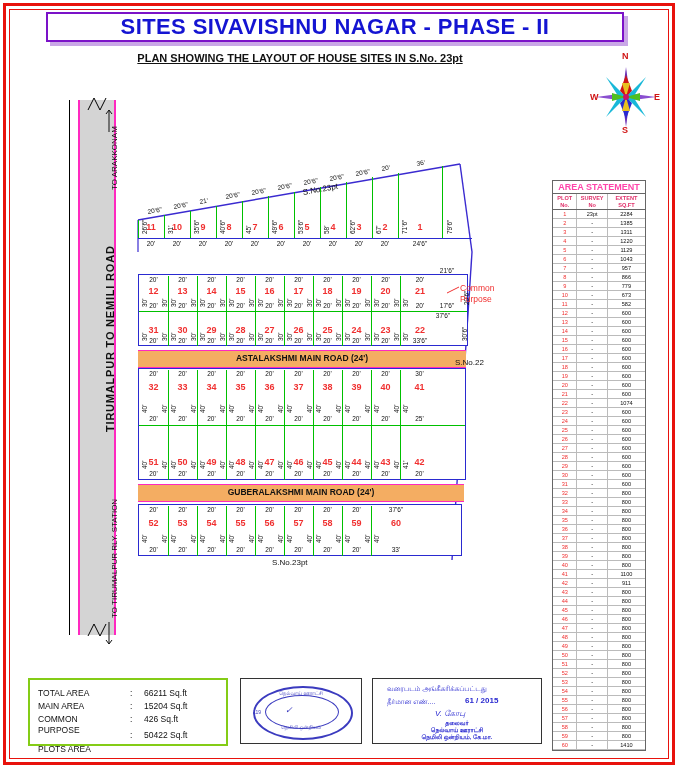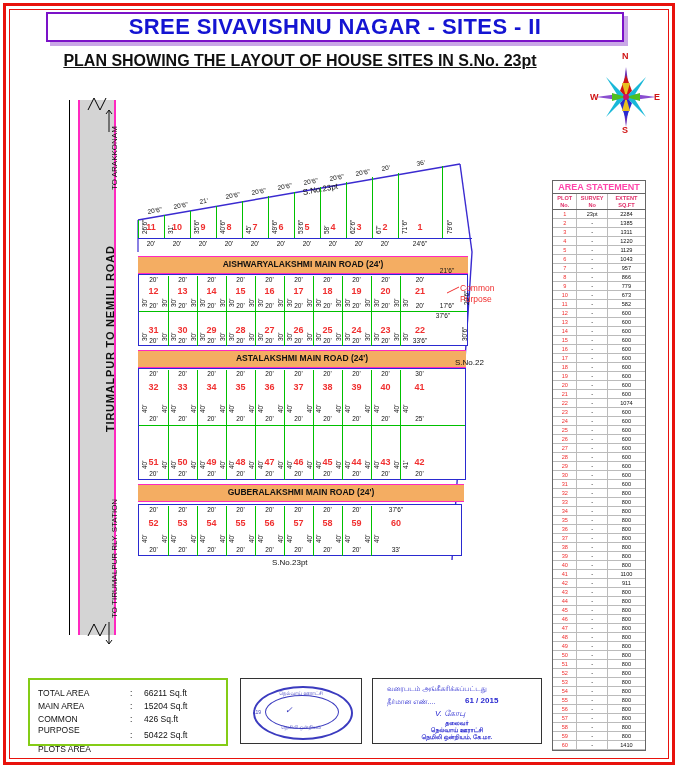--- a/index.html
+++ b/index.html
@@ -12,21 +12,21 @@
 
   
   .title-box{position:absolute;left:46px;top:12px;width:578px;height:30px;
      border:2px solid #7b12c8;background:#ffffff;box-sizing:border-box;
      box-shadow:4px 4px 0 #c9a7e6;}
   .title-text{position:absolute;left:46px;top:14px;width:578px;height:26px;
      line-height:26px;text-align:center;color:#1414d2;font-weight:bold;font-size:22px;
      letter-spacing:.4px;white-space:nowrap;}
 
   .subtitle1{position:absolute;left:60px;top:52px;width:480px;text-align:center;
-     font-size:16px;font-weight:bold;color:#111;text-decoration:underline;white-space:nowrap;}
+     font-size:11px;font-weight:bold;color:#111;text-decoration:underline;white-space:nowrap;}
   .subtitle2{position:absolute;left:60px;top:68px;width:480px;text-align:center;
      font-size:10.5px;font-weight:bold;color:#111;text-decoration:underline;white-space:nowrap;}
 
   
   .compass{position:absolute;left:592px;top:55px;width:68px;height:80px;}
   .cmp-lbl{position:absolute;font-size:9px;font-weight:bold;color:#d01414;}
 
   
   .road-left{position:absolute;left:78px;top:100px;width:34px;height:535px;
      background:#d4d4d4;border-left:2px solid #ff29c0;border-right:2px solid #ff29c0;}
@@ -80,21 +80,21 @@
 </style>
 </head>
 <body>
 
 <div id="page">
 
   <div class="frame-red"></div>
   <div class="frame-thin"></div>
 
   <div class="title-box"></div>
-  <div class="title-text">SREE SIVAVISHNU NAGAR - SITES - II</div>
+  <div class="title-text">SITES SIVAVISHNU NAGAR - PHASE - II</div>
   <div class="subtitle1">PLAN SHOWING THE LAYOUT OF HOUSE SITES IN S.No. 23pt</div>
 
   <div class="compass">
     <svg width="68" height="80" viewBox="0 0 68 80">
       <g transform="translate(34,42)">
         <polygon points="0,-30 4,0 0,30 -4,0" fill="#6a2fb5"></polygon>
         <polygon points="-30,0 0,-4 30,0 0,4" fill="#8a4fd0"></polygon>
         <polygon points="0,-22 6,-6 0,0 -6,-6" fill="#d01414"></polygon>
         <polygon points="0,22 6,6 0,0 -6,6" fill="#2a2ad0"></polygon>
         <polygon points="-20,-20 -4,-4 0,0 -6,2" fill="#18b8d8"></polygon>
@@ -200,23 +200,20 @@
         <div class="dimv" style="left: 237px; top: 70px;">67'</div>
         <div class="cellsep" style="left: 260px; top: 8.72727px; height: 65.2727px;"></div>
         <div class="pnum" style="left: 260px; top: 58px; width: 44px;">1</div>
         <div class="dim" style="left: 260px; top: 76px; width: 44px;">24'6"</div>
         <div class="dimd" style="left: 278px; top: -3.63636px; transform: rotate(-10deg);">36'</div>
         <div class="dimv" style="left: 263px; top: 70px;">71'6"</div>
         <div class="cellsep" style="left: 304px; top: 2px; height: 72px;"></div>
         <div class="dimv" style="left: 308px; top: 70px;">79'6"</div>
       </div>
 
-    <div class="road-band" style="left:6px;top:96px;width:330px;height:16px;">
-      <div class="road-band-lbl">AISHWARYALAKSHMI MAIN ROAD (24')</div>
-    </div>
 
     <div class="plotrow" id="row23" style="left:6px;top:114px;width:330px;height:72px;">
         <div class="midline" style="left: 0px; top: 36px; width: 328px;"></div>
         <div class="dim" style="left: 0px; top: 1px; width: 29px;">20'</div>
         <div class="pnum" style="left: 0px; top: 11px; width: 29px;">12</div>
         <div class="dim" style="left: 0px; top: 27px; width: 29px;">20'</div>
         <div class="dimv" style="left: 2px; top: 32px;">30'</div>
         <div class="dimv" style="left: 22px; top: 32px;">30'</div>
         <div class="cellsep" style="left: 29px; top: 1px; height: 35px;"></div>
         <div class="dim" style="left: 29px; top: 1px; width: 29px;">20'</div>

